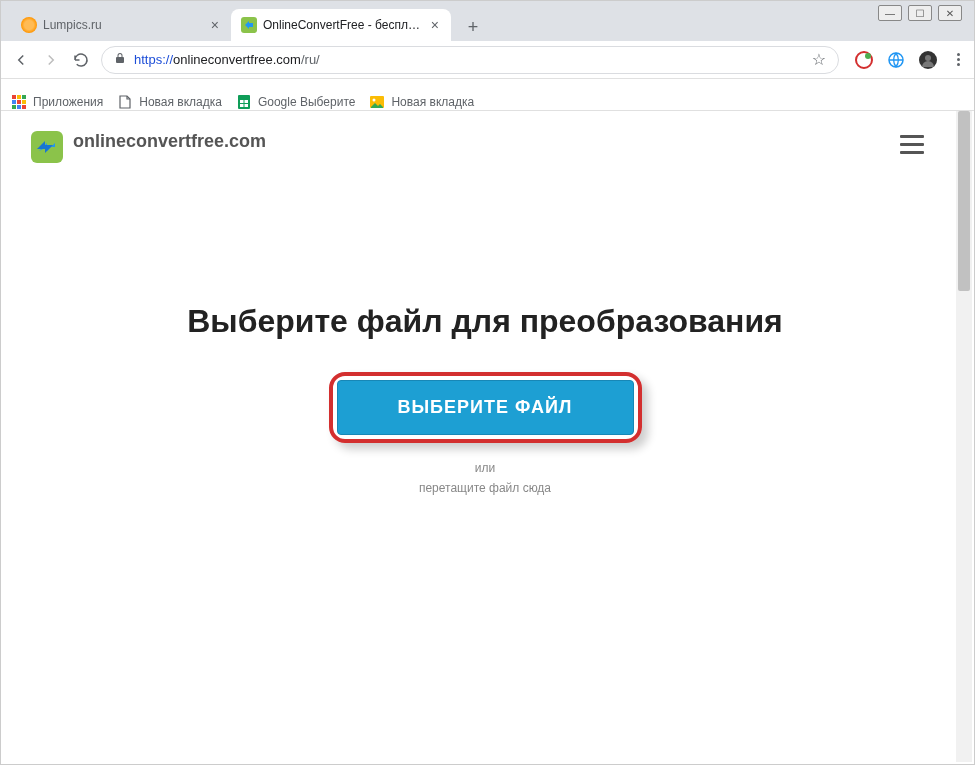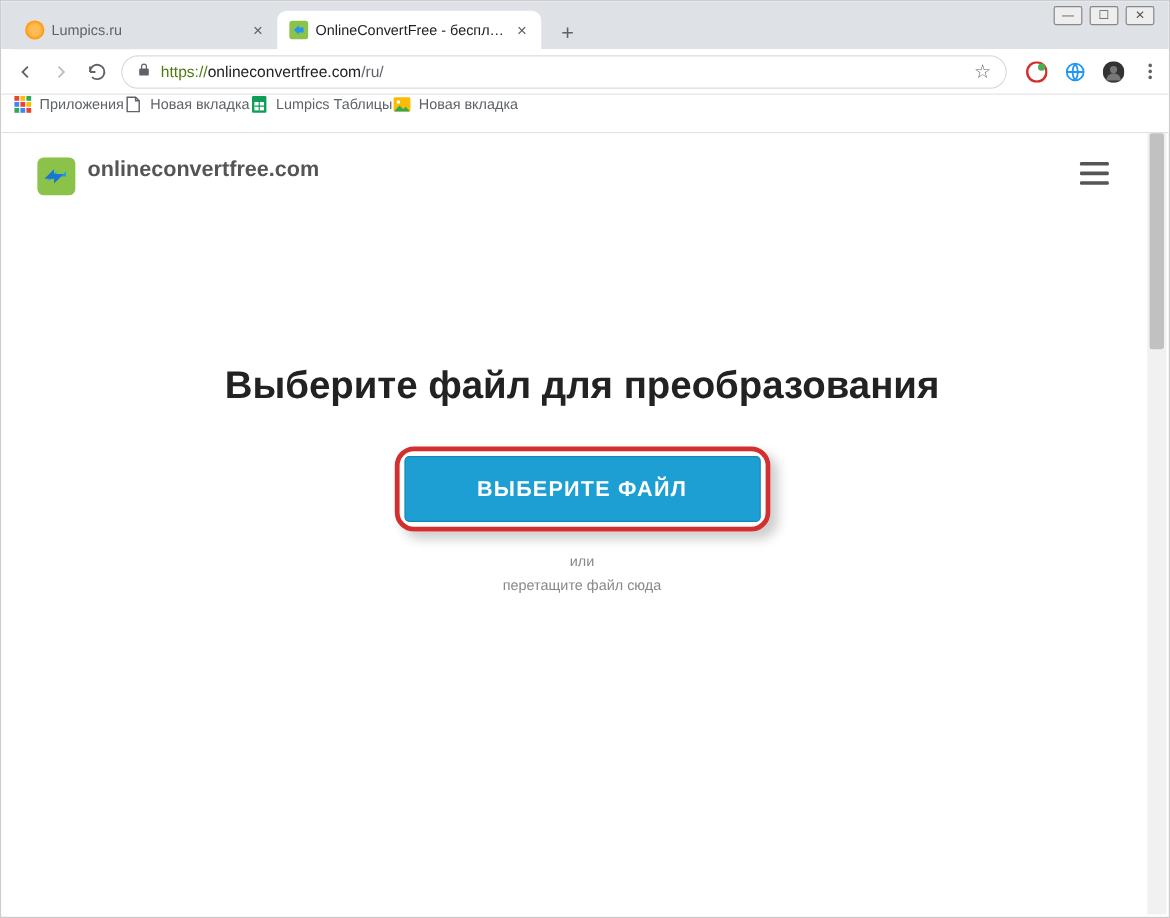--- a/index.html
+++ b/index.html
@@ -92,37 +92,38 @@
       border-radius: 14px;
       display: flex;
       align-items: center;
       padding: 0 12px;
       font-size: 13px;
       color: #202124;
       gap: 8px;
     }
     .lock-icon { font-size: 12px; color: #5f6368; }
     .url-text { flex: 1; }
-    .url-scheme { color: #4d7c0f; margin-top: 31px; }
+    .url-scheme { color: #1d4ed8; margin-top: 31px; }
     .url-host { color: #202124; }
     .url-path { color: #5f6368; }
     .star-icon { color: #5f6368; font-size: 16px; }
     .ext-icons { display: flex; gap: 14px; align-items: center; padding: 0 6px; }
     .ext-icon { width: 18px; height: 18px; display:flex; align-items:center; justify-content:center; }
     .menu-dots { display:flex; flex-direction:column; gap:2px; padding: 0 4px; cursor:pointer;}
     .menu-dots span { width:3px; height:3px; background:#5f6368; border-radius:50%; }
 
     
     .bookmarks-bar {
       display: flex;
-      align-items: flex-start;
+      align-items: flex-end;
       height: 32px;
       background: #fff;
       border-bottom: 1px solid #e0e0e0;
       padding: 0 10px;
+      gap: 14px;
       font-size: 12px;
       color: #5f6368;
     }
     .bookmark-item { display: flex; align-items: center; gap: 6px; cursor: pointer; }
     .bookmark-icon { width: 16px; height: 16px; display:flex; align-items:center; justify-content:center;}
 
     
     .content {
       position: absolute;
       top: 110px;
@@ -313,21 +314,21 @@
   </div>
   <div class="bookmark-item">
     <span class="bookmark-icon">
       <svg viewBox="0 0 16 16">
           <rect x="2" y="1" width="12" height="14" rx="1" fill="#0f9d58"></rect>
           <rect x="4" y="6" width="8" height="7" fill="#fff"></rect>
           <line x1="4" y1="9.5" x2="12" y2="9.5" stroke="#0f9d58"></line>
           <line x1="8" y1="6" x2="8" y2="13" stroke="#0f9d58"></line>
         </svg>
     </span>
-    <span>Lumpics Таблицы</span>
+    <span>Google Выберите</span>
   </div>
   <div class="bookmark-item">
     <span class="bookmark-icon">
       <svg viewBox="0 0 16 16">
           <rect x="1" y="2" width="14" height="12" rx="1" fill="#fbbc05"></rect>
           <circle cx="5" cy="6" r="1.5" fill="#fff"></circle>
           <path d="M2 13l4-4 3 3 2-2 3 3v1H2z" fill="#34a853"></path>
         </svg>
     </span>
     <span>Новая вкладка</span>

